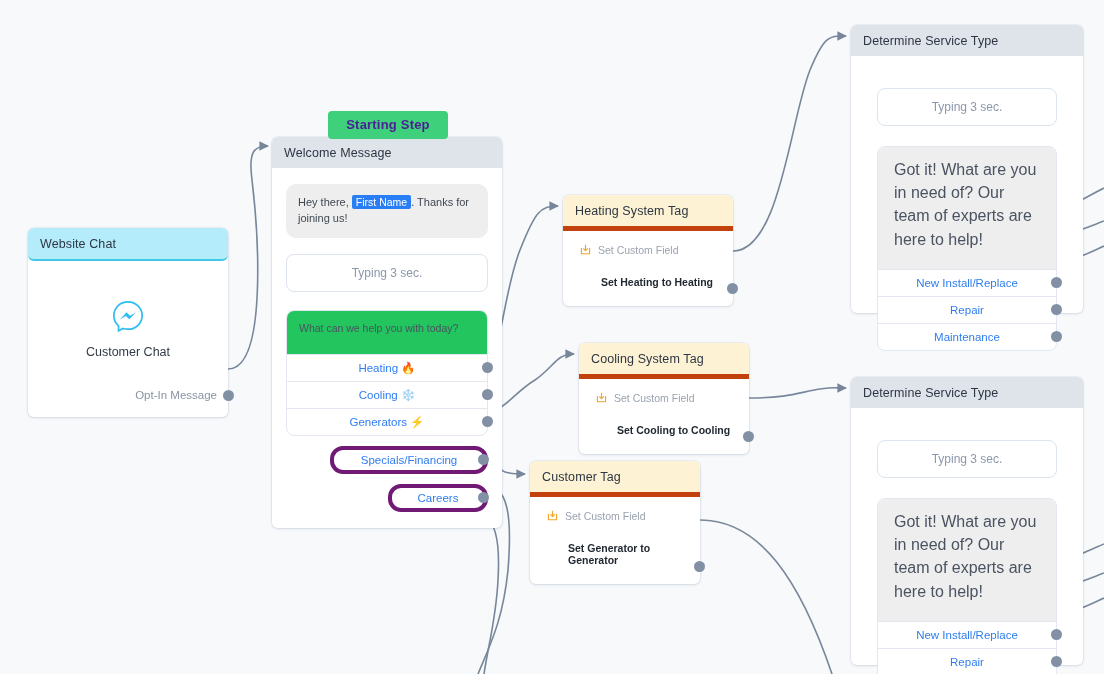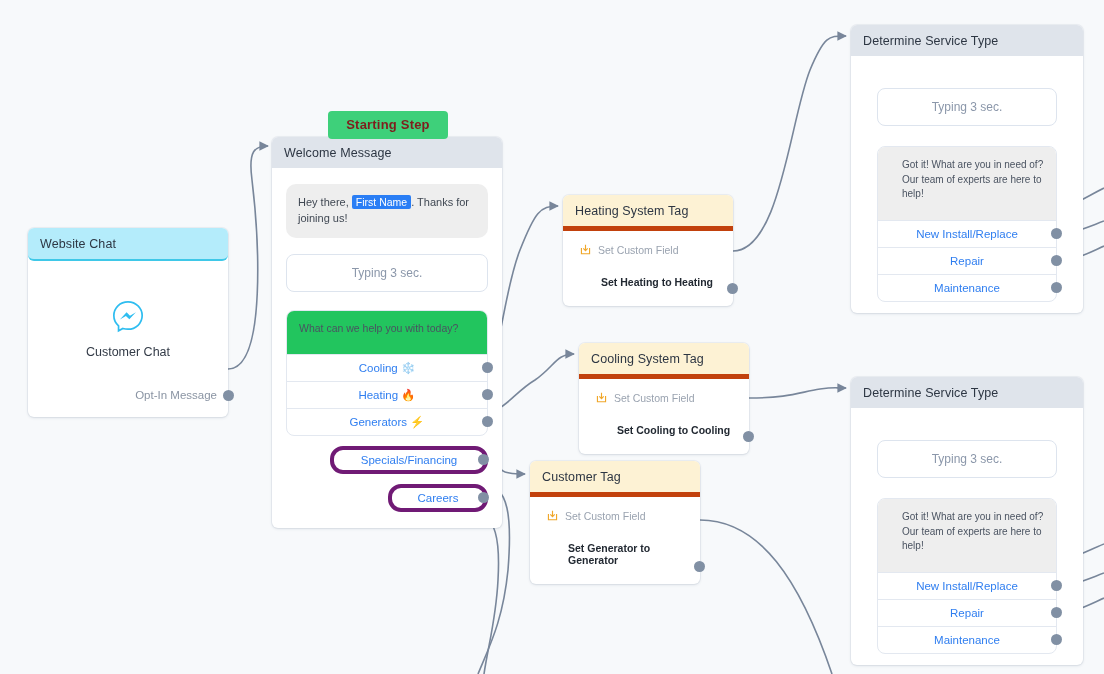--- a/index.html
+++ b/index.html
@@ -91,21 +91,21 @@
     z-index: 5;
   }
 
   
   .starting-step {
     position: absolute;
     left: 328px; top: 111px;
     width: 120px;
     z-index: 4;
     background: #3ed07a;
-    color: #7f1d1d;
+    color: #4c1d95;
     font-size: 13px;
     font-weight: bold;
     text-align: center;
     padding: 6px 0 7px 0;
     border-radius: 4px;
     letter-spacing: .2px;
   }
 
   
   .n-welcome { left: 272px; top: 137px; width: 230px; }
@@ -222,22 +222,22 @@
 
   
   .n-dst { width: 232px; }
   .n-dst .node-header { background: #dfe4eb; }
   .n-dst .node-body { padding: 16px 26px 18px 26px; }
   .n-dst1 { left: 851px; top: 25px; height: 288px; }
   .n-dst2 { left: 851px; top: 377px; height: 288px; }
   .dst-text {
     background: #eeeeee;
     border-radius: 7px 7px 0 0;
-    padding: 11px 12px 18px 24px;
-    font-size: 10px;
+    padding: 11px 12px 18px 16px;
+    font-size: 16px;
     color: #4a5361;
     line-height: 1.45;
     margin-top: 20px;
   }
   .dst-card {
     border: 1px solid #e3e8f0;
     border-radius: 8px;
     background: #fff;
     margin-top: 20px;
   }
@@ -308,25 +308,25 @@
   <div class="node n-welcome">
     <div class="node-header">Welcome Message</div>
     <div class="node-body">
       <div class="bubble">
         <span>Hey there, </span><span class="chip-var">First Name</span><span>. Thanks for joining us!</span>
       </div>
       <div class="typing">Typing 3 sec.</div>
       <div class="qr-card">
         <div class="qr-text">What can we help you with today?</div>
         <div class="qr-opt">
+          <span>Heating 🔥</span>
+          <span class="dot"></span>
+        </div>
+        <div class="qr-opt">
           <span>Cooling ❄️</span>
-          <span class="dot"></span>
-        </div>
-        <div class="qr-opt">
-          <span>Heating 🔥</span>
           <span class="dot"></span>
         </div>
         <div class="qr-opt">
           <span>Generators ⚡</span>
           <span class="dot"></span>
         </div>
       </div>
       <div class="pill w-specials">
         <span>Specials/Financing</span>
         <span class="dot"></span>

